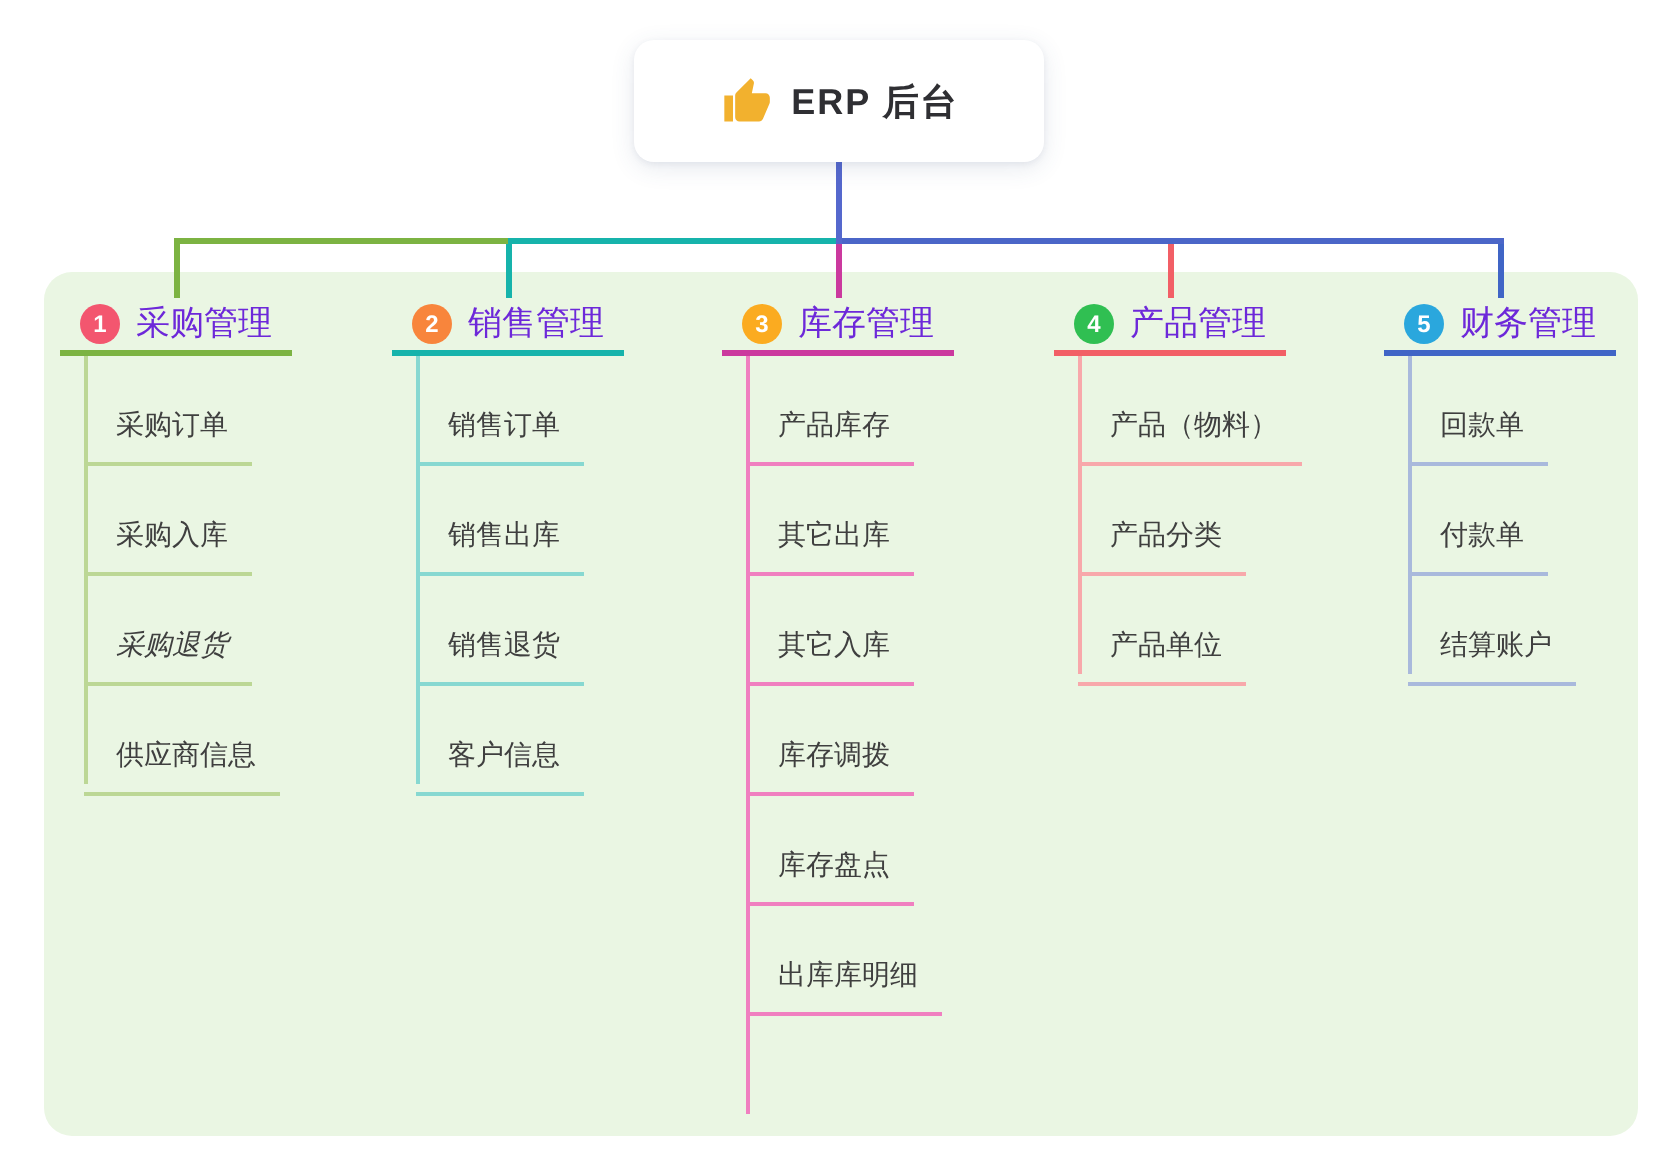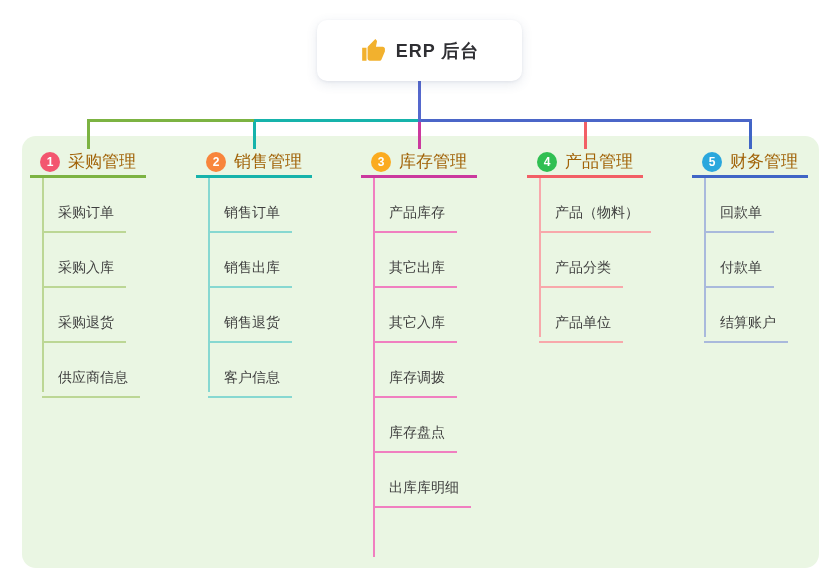--- a/index.html
+++ b/index.html
@@ -28,21 +28,21 @@
   .branch{position:absolute;top:148px;}
   .branch-header{
     height:27px;width:116px;display:flex;align-items:center;
     border-bottom:3px solid #000;
   }
   .badge{
     width:20px;height:20px;border-radius:50%;margin-left:10px;
     display:flex;align-items:center;justify-content:center;
     color:#fff;font-size:12px;font-weight:700;flex:0 0 auto;
   }
-  .branch-label{margin-left:8px;font-size:17px;font-weight:500;color:#a16207;white-space:nowrap;}
+  .branch-label{margin-left:8px;font-size:17px;font-weight:500;color:#6d28d9;white-space:nowrap;}
   .children{position:relative;}
   .vline{position:absolute;left:12px;top:0;width:2px;}
   .child-row{height:55px;display:flex;align-items:flex-end;}
   .child-row:first-child{height:49px;}
   .child{
     margin-left:12px;padding:0 12px 9px 16px;
     border-bottom:2px solid #000;
     font-size:14px;color:#3f3f3f;white-space:nowrap;
   }
 </style>
@@ -78,21 +78,21 @@
     </div>
     <div class="children">
       <div class="vline" style="background: rgb(188, 215, 149); height: 214px;"></div>
     <div class="child-row">
           <span class="child" style="border-bottom-color: rgb(188, 215, 149);">采购订单</span>
         </div>
         <div class="child-row">
           <span class="child" style="border-bottom-color: rgb(188, 215, 149); margin-top: 28px;">采购入库</span>
         </div>
         <div class="child-row">
-          <span class="child" style="border-bottom-color: rgb(188, 215, 149);">采购退货</span>
+          <span class="child" style="border-bottom-color: rgb(188, 215, 149); font-style: italic;">采购退货</span>
         </div>
         <div class="child-row">
           <span class="child" style="border-bottom-color: rgb(188, 215, 149);">供应商信息</span>
         </div>
       </div>
   </div>
 
   <div class="branch" style="left: 196px;">
     <div class="branch-header" style="border-bottom-color: rgb(22, 179, 171);">
       <span class="badge" style="background: rgb(248, 133, 60);">2</span>

